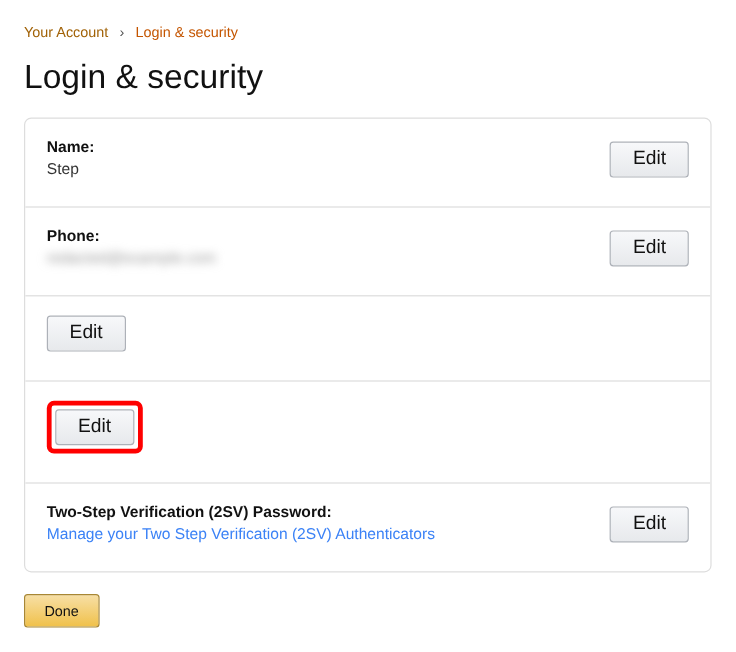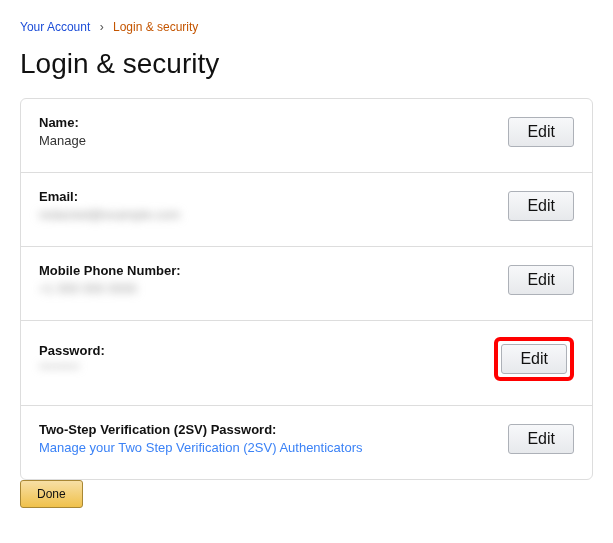--- a/index.html
+++ b/index.html
@@ -14,21 +14,21 @@
       width: 613px;
     }
     .breadcrumb {
       font-size: 12px;
       margin-bottom: 14px;
     }
     .breadcrumb a {
       text-decoration: none;
     }
     .crumb-link {
-      color: #1d4ed8;
+      color: #a16207;
     }
     .crumb-sep {
       color: #555;
       margin: 0 6px;
     }
     .crumb-current {
       color: #c45500;
     }
     h1.page-title {
       font-size: 28px;
@@ -37,21 +37,21 @@
       margin-bottom: 18px;
     }
     .settings-box {
       border: 1px solid #ddd;
       border-radius: 6px;
       overflow: hidden;
     }
     .setting-row {
       display: flex;
       justify-content: space-between;
-      align-items: center;
+      align-items: flex-end;
       padding: 16px 18px 24px 18px;
       border-bottom: 1px solid #ddd;
     }
     .setting-row:last-child {
       border-bottom: none;
     }
     .setting-info {
       flex: 1;
     }
     .setting-label {
@@ -84,20 +84,21 @@
       min-width: 57px;
       text-align: center;
     }
     .highlight-frame {
       border: 4px solid #ff0000;
       border-radius: 6px;
       padding: 3px;
       display: inline-block;
     }
     .done-btn {
+      margin-top: 18px;
       background: linear-gradient(to bottom, #f7dfa5, #f0c14b);
       border: 1px solid #a88734;
       border-radius: 3px;
       padding: 6px 16px;
       font-size: 12px;
       color: #111;
       cursor: pointer;
     }
   </style>
 </head>
@@ -111,46 +112,38 @@
   <span class="crumb-current">Login &amp; security</span>
 </div>
 
 <h1 class="page-title">Login &amp; security</h1>
 
 <div class="settings-box">
 
   <div class="setting-row">
     <div class="setting-info">
       <div class="setting-label">Name:</div>
-      <div class="setting-value">Manage</div>
+      <div class="setting-value">Step</div>
     </div>
     <button class="edit-btn">Edit</button>
   </div>
 
   <div class="setting-row">
     <div class="setting-info">
-      <div class="setting-label">Email:</div>
+      <div class="setting-label">Phone:</div>
       <div class="setting-value blurred">redacted@example.com</div>
     </div>
     <button class="edit-btn">Edit</button>
   </div>
 
   <div class="setting-row">
-    <div class="setting-info">
-      <div class="setting-label">Mobile Phone Number:</div>
-      <div class="setting-value blurred">+1 555 555 5555</div>
-    </div>
     <button class="edit-btn">Edit</button>
   </div>
 
   <div class="setting-row">
-    <div class="setting-info">
-      <div class="setting-label">Password:</div>
-      <div class="setting-value blurred">********</div>
-    </div>
     <span class="highlight-frame">
       <button class="edit-btn">Edit</button>
     </span>
   </div>
 
   <div class="setting-row">
     <div class="setting-info">
       <div class="setting-label">Two-Step Verification (2SV) Password:</div>
       <div class="setting-desc">Manage your Two Step Verification (2SV) Authenticators</div>
     </div>

